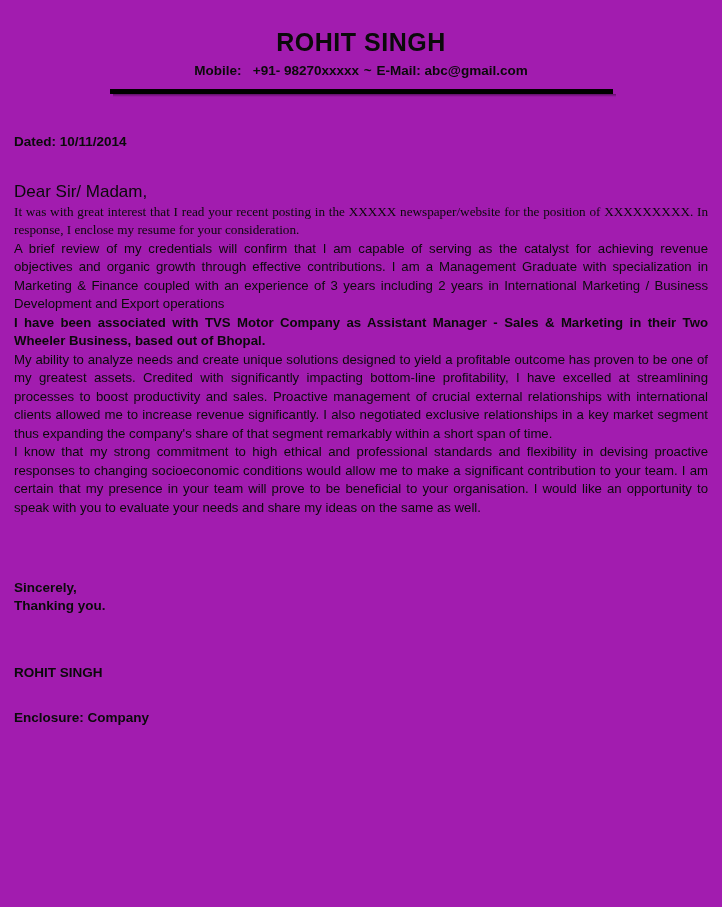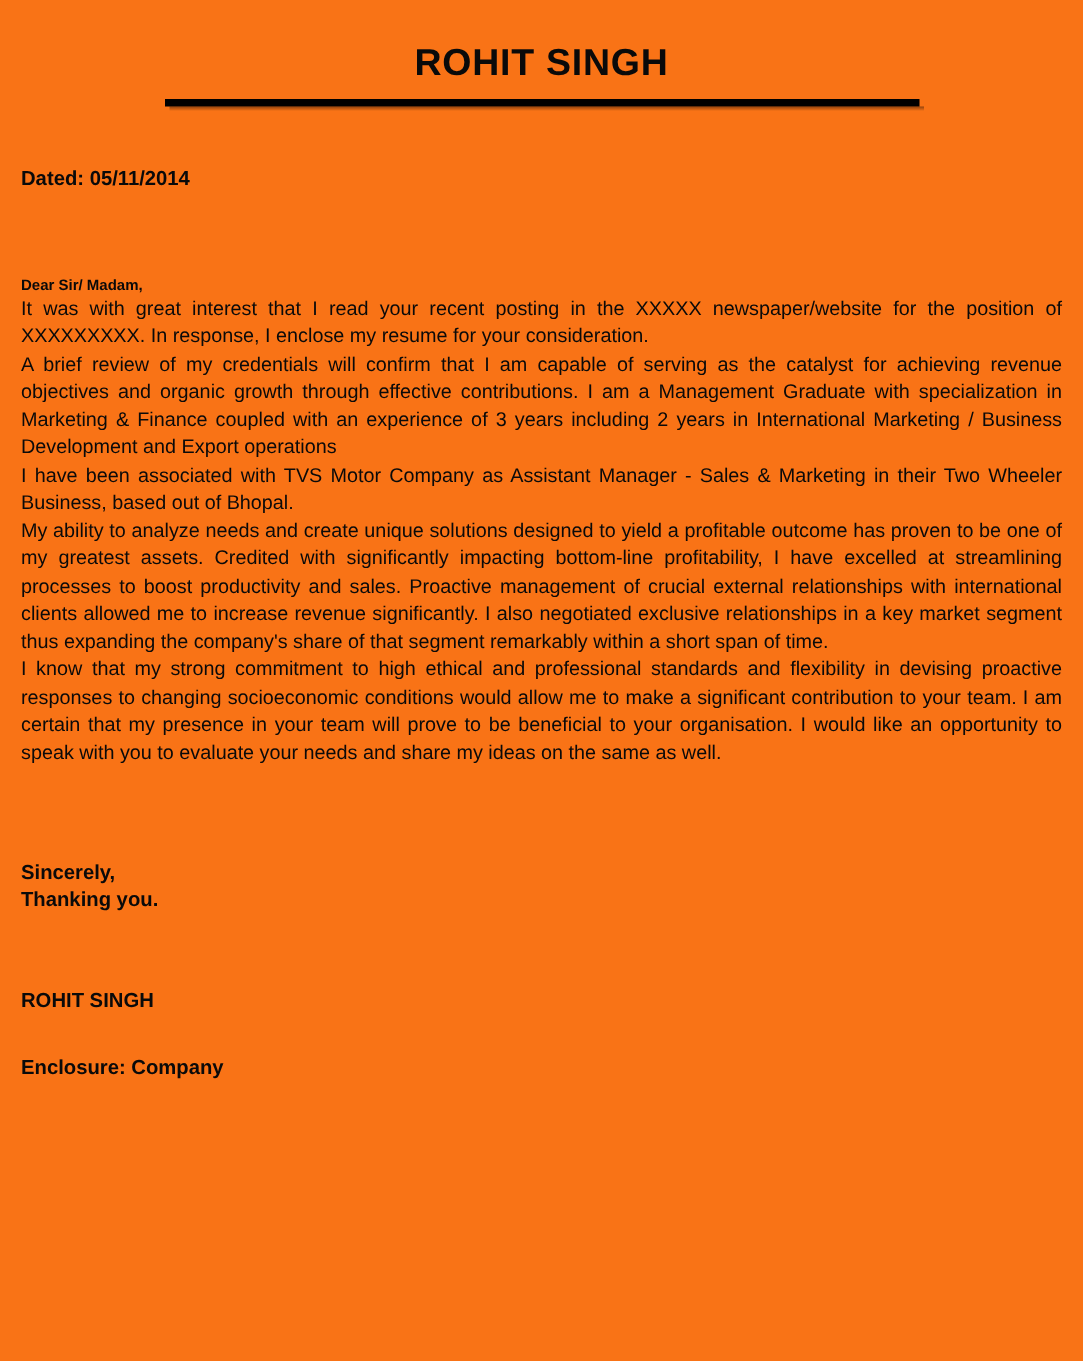--- a/index.html
+++ b/index.html
@@ -13,21 +13,21 @@
     height: 907px;
     font-family: "Liberation Sans", sans-serif;
     color: #0a0a0a;
     overflow: hidden;
   }
 
   .page {
     position: relative;
     width: 722px;
     height: 907px;
-    background: #f97316;
+    background: #a21caf;
     box-sizing: border-box;
     padding: 0 14px;
   }
 
   
   .letterhead {
     padding-top: 28px;
     text-align: center;
   }
   .sender-name {
@@ -77,42 +77,42 @@
   }
 
   .dated {
     font-size: 13.5px;
     font-weight: bold;
     margin-top: 36px;
     line-height: 1.3;
   }
 
   .salutation {
-    font-size: 10px;
-    font-weight: bold;
-    margin-top: 56px;
+    font-size: 17px;
+    font-weight: normal;
+    margin-top: 30px;
     line-height: 1.3;
   }
 
   p.para {
     font-size: 13.2px;
     line-height: 18.5px;
     text-align: justify;
     margin: 0;
     font-weight: bold;
     color: #0a0a0a;
   }
   p.para.normal {
     font-weight: normal;
   }
   p.para.strong {
-    font-weight: normal;
+    font-weight: bold;
   }
 
-  .para-gap-1 { margin-top: 42px; }
+  .para-gap-1 { margin-top: 42px; font-family: Liberation Serif, serif; }
   .para-gap   { margin-top: 19px; }
 
   .closing {
     margin-top: 62px;
   }
   .closing-line {
     font-size: 13.5px;
     font-weight: bold;
     line-height: 1.3;
   }
@@ -122,30 +122,38 @@
   .closing-enclosure { margin-top: 27px; }
 </style>
 </head>
 <body>
 
 <div class="page">
 
   <div class="letterhead">
     <h1 class="sender-name">ROHIT SINGH</h1>
 
+    <div class="contact-line">
+      <span class="contact-label">Mobile:</span>
+      <span>&nbsp;</span>
+      <span class="contact-value">+91- 98270xxxxx</span>
+      <span class="contact-sep">~</span>
+      <span class="contact-label">E-Mail:</span>
+      <span class="contact-email">abc@gmail.com</span>
+    </div>
 
     <div class="header-rule-wrap">
       <div class="header-rule"></div>
       <div class="header-rule-shadow"></div>
     </div>
   </div>
 
   <div class="letter-body">
 
-    <div class="dated">Dated: 05/11/2014</div>
+    <div class="dated">Dated: 10/11/2014</div>
 
     <div class="salutation">Dear Sir/ Madam,</div>
 
     <p class="para normal para-gap-1">It was with great interest that I read your recent posting in the XXXXX newspaper/website for the position of XXXXXXXXX. In response, I enclose my resume for your consideration.</p>
 
     <p class="para normal para-gap">A brief review of my credentials will confirm that I am capable of serving as the catalyst for achieving revenue objectives and organic growth through effective contributions. I am a Management Graduate with specialization in Marketing &amp; Finance coupled with an experience of 3 years including 2 years in International Marketing / Business Development and Export operations</p>
 
     <p class="para strong para-gap">I have been associated with TVS Motor Company as Assistant Manager - Sales &amp; Marketing in their Two Wheeler Business, based out of Bhopal.</p>
 
     <p class="para normal para-gap">My ability to analyze needs and create unique solutions designed to yield a profitable outcome has proven to be one of my greatest assets. Credited with significantly impacting bottom-line profitability, I have excelled at streamlining processes to boost productivity and sales. Proactive management of crucial external relationships with international clients allowed me to increase revenue significantly. I also negotiated exclusive relationships in a key market segment thus expanding the company's share of that segment remarkably within a short span of time.</p>

